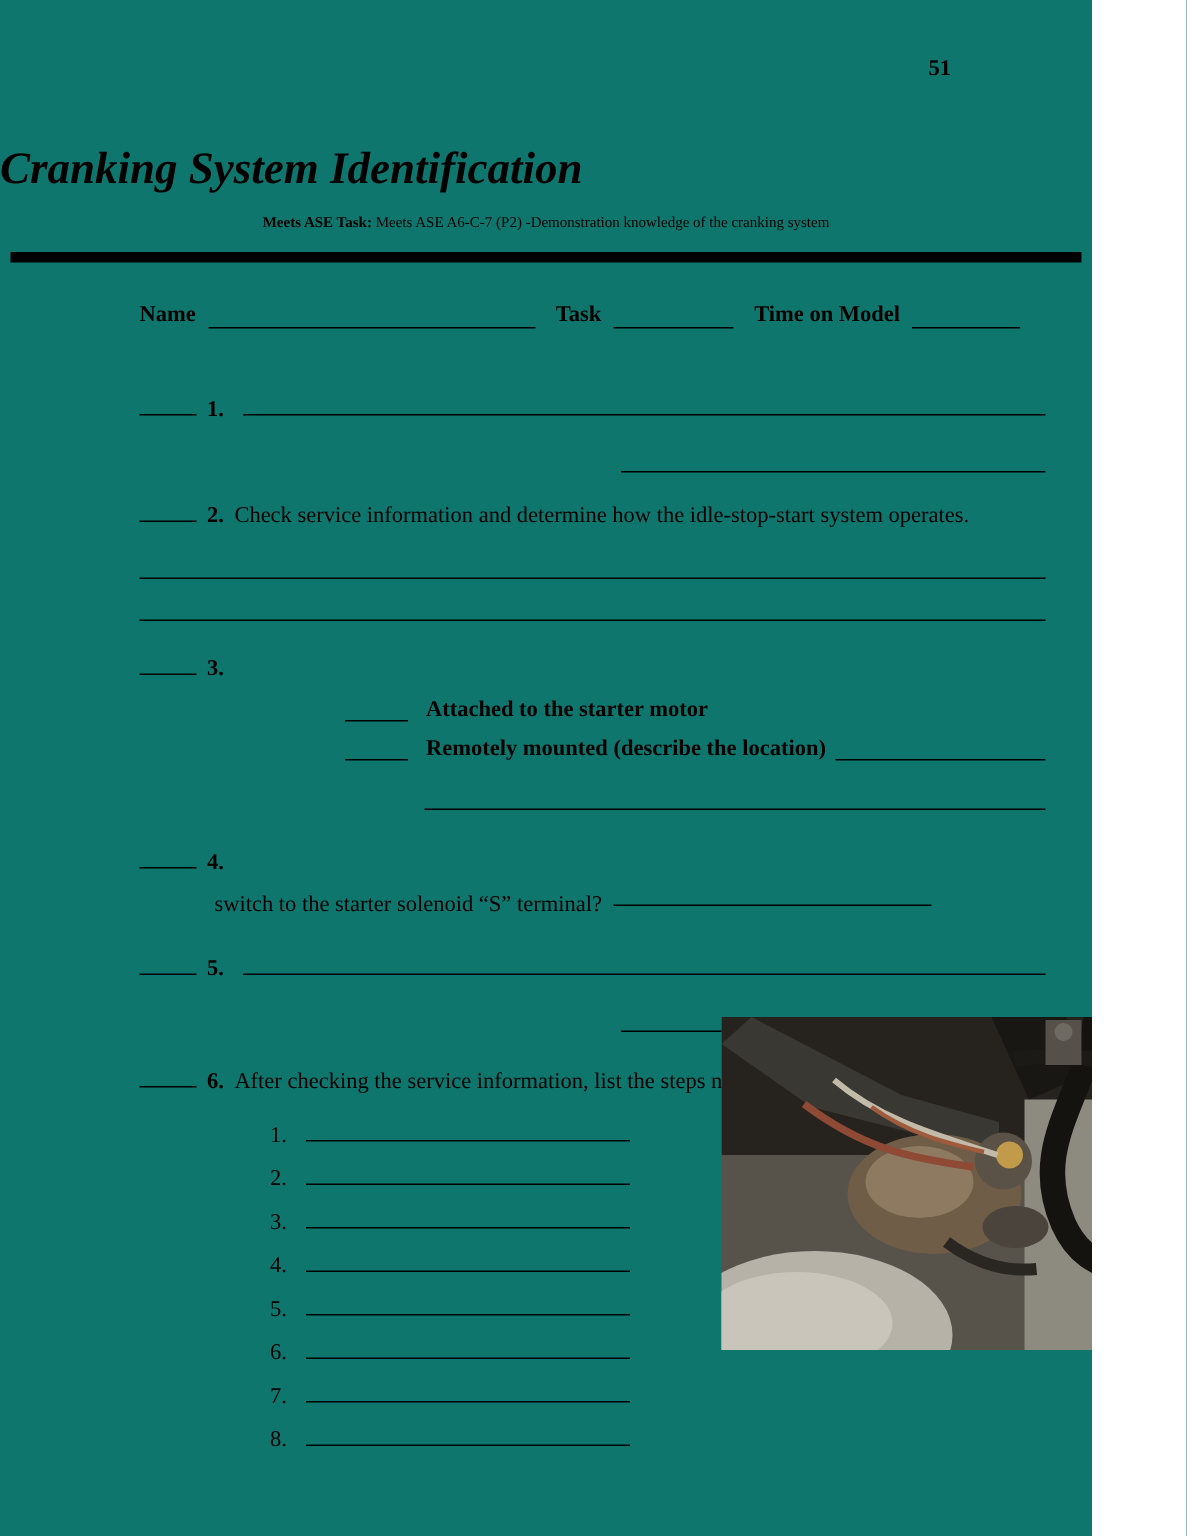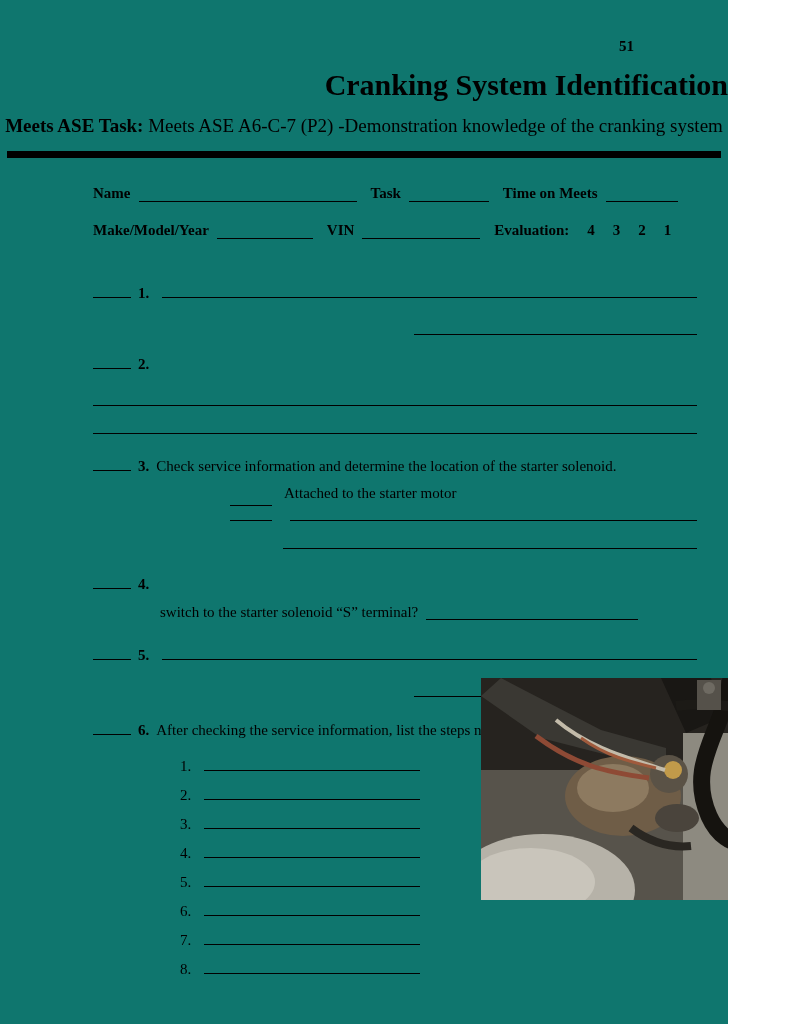--- a/index.html
+++ b/index.html
@@ -1,43 +1,43 @@
 <!DOCTYPE html>
 <html><head>
 <meta charset="utf-8">
 <style>
   html,body{margin:0;padding:0;}
   body{width:791px;height:1024px;background:#ffffff;color:#000;font-family:"Liberation Serif",serif;font-size:15px;}
   .page{position:relative;width:728px;height:1024px;background:#0f766e;overflow:hidden;}
   .page-number{position:absolute;top:38px;right:94px;font-weight:bold;font-size:15px;}
-  .title{padding-top:68px;margin:0;text-align:right;font-size:30px;font-weight:bold;font-family:"Liberation Serif",serif;}
-  .ase-line{margin-top:13px;text-align:center;font-size:19px;}
+  .title{padding-top:96px;margin:0;text-align:left;font-size:30px;font-weight:bold;font-family:"Liberation Serif",serif;font-style:italic;}
+  .ase-line{margin-top:13px;text-align:center;font-size:10px;}
   .b{font-weight:bold;}
   .rule{margin:14px 7px 0;height:7px;background:#000;}
   .content{margin-left:93px;width:604px;}
   .field-row{display:flex;align-items:flex-end;white-space:nowrap;}
   .row1{margin-top:27px;}
   .row2{margin-top:20px;}
   .blank{display:inline-block;height:14px;border-bottom:1px solid #000;flex-shrink:1;}
   .lblgap{margin-left:8px;margin-right:14px;}
   .evnum{margin-left:18px;font-weight:bold;}
   .q-row{display:flex;align-items:baseline;white-space:nowrap;line-height:28px;}
   .score{width:38px;margin-right:7px;flex-shrink:0;}
   .qnum{font-weight:bold;margin-right:7px;}
   .fill{flex:1 1 auto;margin-left:6px;}
   .cont-line{border-bottom:1px solid #000;height:27px;}
   .q1{margin-top:40px;}
   .q2{margin-top:15px;}
   .q3{margin-top:18px;}
   .q4{margin-top:21px;}
   .q5{margin-top:15px;}
   .q6{margin-top:19px;}
-  .opt-row{display:flex;align-items:flex-end;margin-left:137px;line-height:26px;white-space:nowrap;}
+  .opt-row{display:flex;align-items:center;margin-left:137px;line-height:26px;white-space:nowrap;font-weight:bold;}
   .optblank{width:42px;margin-right:12px;flex-shrink:0;}
-  .line2{margin-left:67px;line-height:28px;display:flex;align-items:center;white-space:nowrap;}
+  .line2{margin-left:50px;line-height:28px;display:flex;align-items:flex-start;white-space:nowrap;}
   .steps{margin-left:87px;width:240px;margin-top:8px;}
   .step-row{display:flex;align-items:baseline;line-height:29px;}
   .step-num{width:24px;flex-shrink:0;}
   .step-blank{flex:1 1 auto;}
   .photo{position:absolute;left:481px;top:678px;width:285px;height:222px;}
   .photo svg{display:block;width:285px;height:222px;}
 </style>
 </head>
 <body>
 
@@ -54,66 +54,56 @@
 
   <div class="rule"></div>
 
   <div class="content">
 
     <div class="field-row row1">
       <span class="b">Name</span>
       <span class="blank lblgap" style="width:218px"></span>
       <span class="b">Task</span>
       <span class="blank lblgap" style="width:80px"></span>
-      <span class="b">Time on Meets</span>
+      <span class="b">Time on Model</span>
       <span class="blank lblgap" style="width:72px"></span>
     </div>
 
-    <div class="field-row row2">
-      <span class="b">Make/Model/Year</span>
-      <span class="blank lblgap" style="width:96px"></span>
-      <span class="b">VIN</span>
-      <span class="blank lblgap" style="width:118px"></span>
-      <span class="b">Evaluation:</span>
-      <span class="evnum">4</span>
-      <span class="evnum">3</span>
-      <span class="evnum">2</span>
-      <span class="evnum">1</span>
-    </div>
 
     <div class="q1">
       <div class="q-row">
         <span class="blank score"></span>
         <span class="qnum">1.</span>
         <span class="blank fill"></span>
       </div>
       <div class="cont-line" style="margin-left:321px"></div>
     </div>
 
     <div class="q2">
       <div class="q-row">
         <span class="blank score"></span>
         <span class="qnum">2.</span>
+        <span>Check service information and determine how the idle-stop-start system operates.</span>
       </div>
       <div class="cont-line"></div>
       <div class="cont-line"></div>
     </div>
 
     <div class="q3">
       <div class="q-row">
         <span class="blank score"></span>
         <span class="qnum">3.</span>
-        <span>Check service information and determine the location of the starter solenoid.</span>
       </div>
       <div class="opt-row">
         <span class="blank optblank"></span>
         <span>Attached to the starter motor</span>
       </div>
       <div class="opt-row">
         <span class="blank optblank"></span>
+        <span>Remotely mounted (describe the location)</span>
         <span class="blank fill"></span>
       </div>
       <div class="cont-line" style="margin-left:190px"></div>
     </div>
 
     <div class="q4">
       <div class="q-row">
         <span class="blank score"></span>
         <span class="qnum">4.</span>
       </div>

